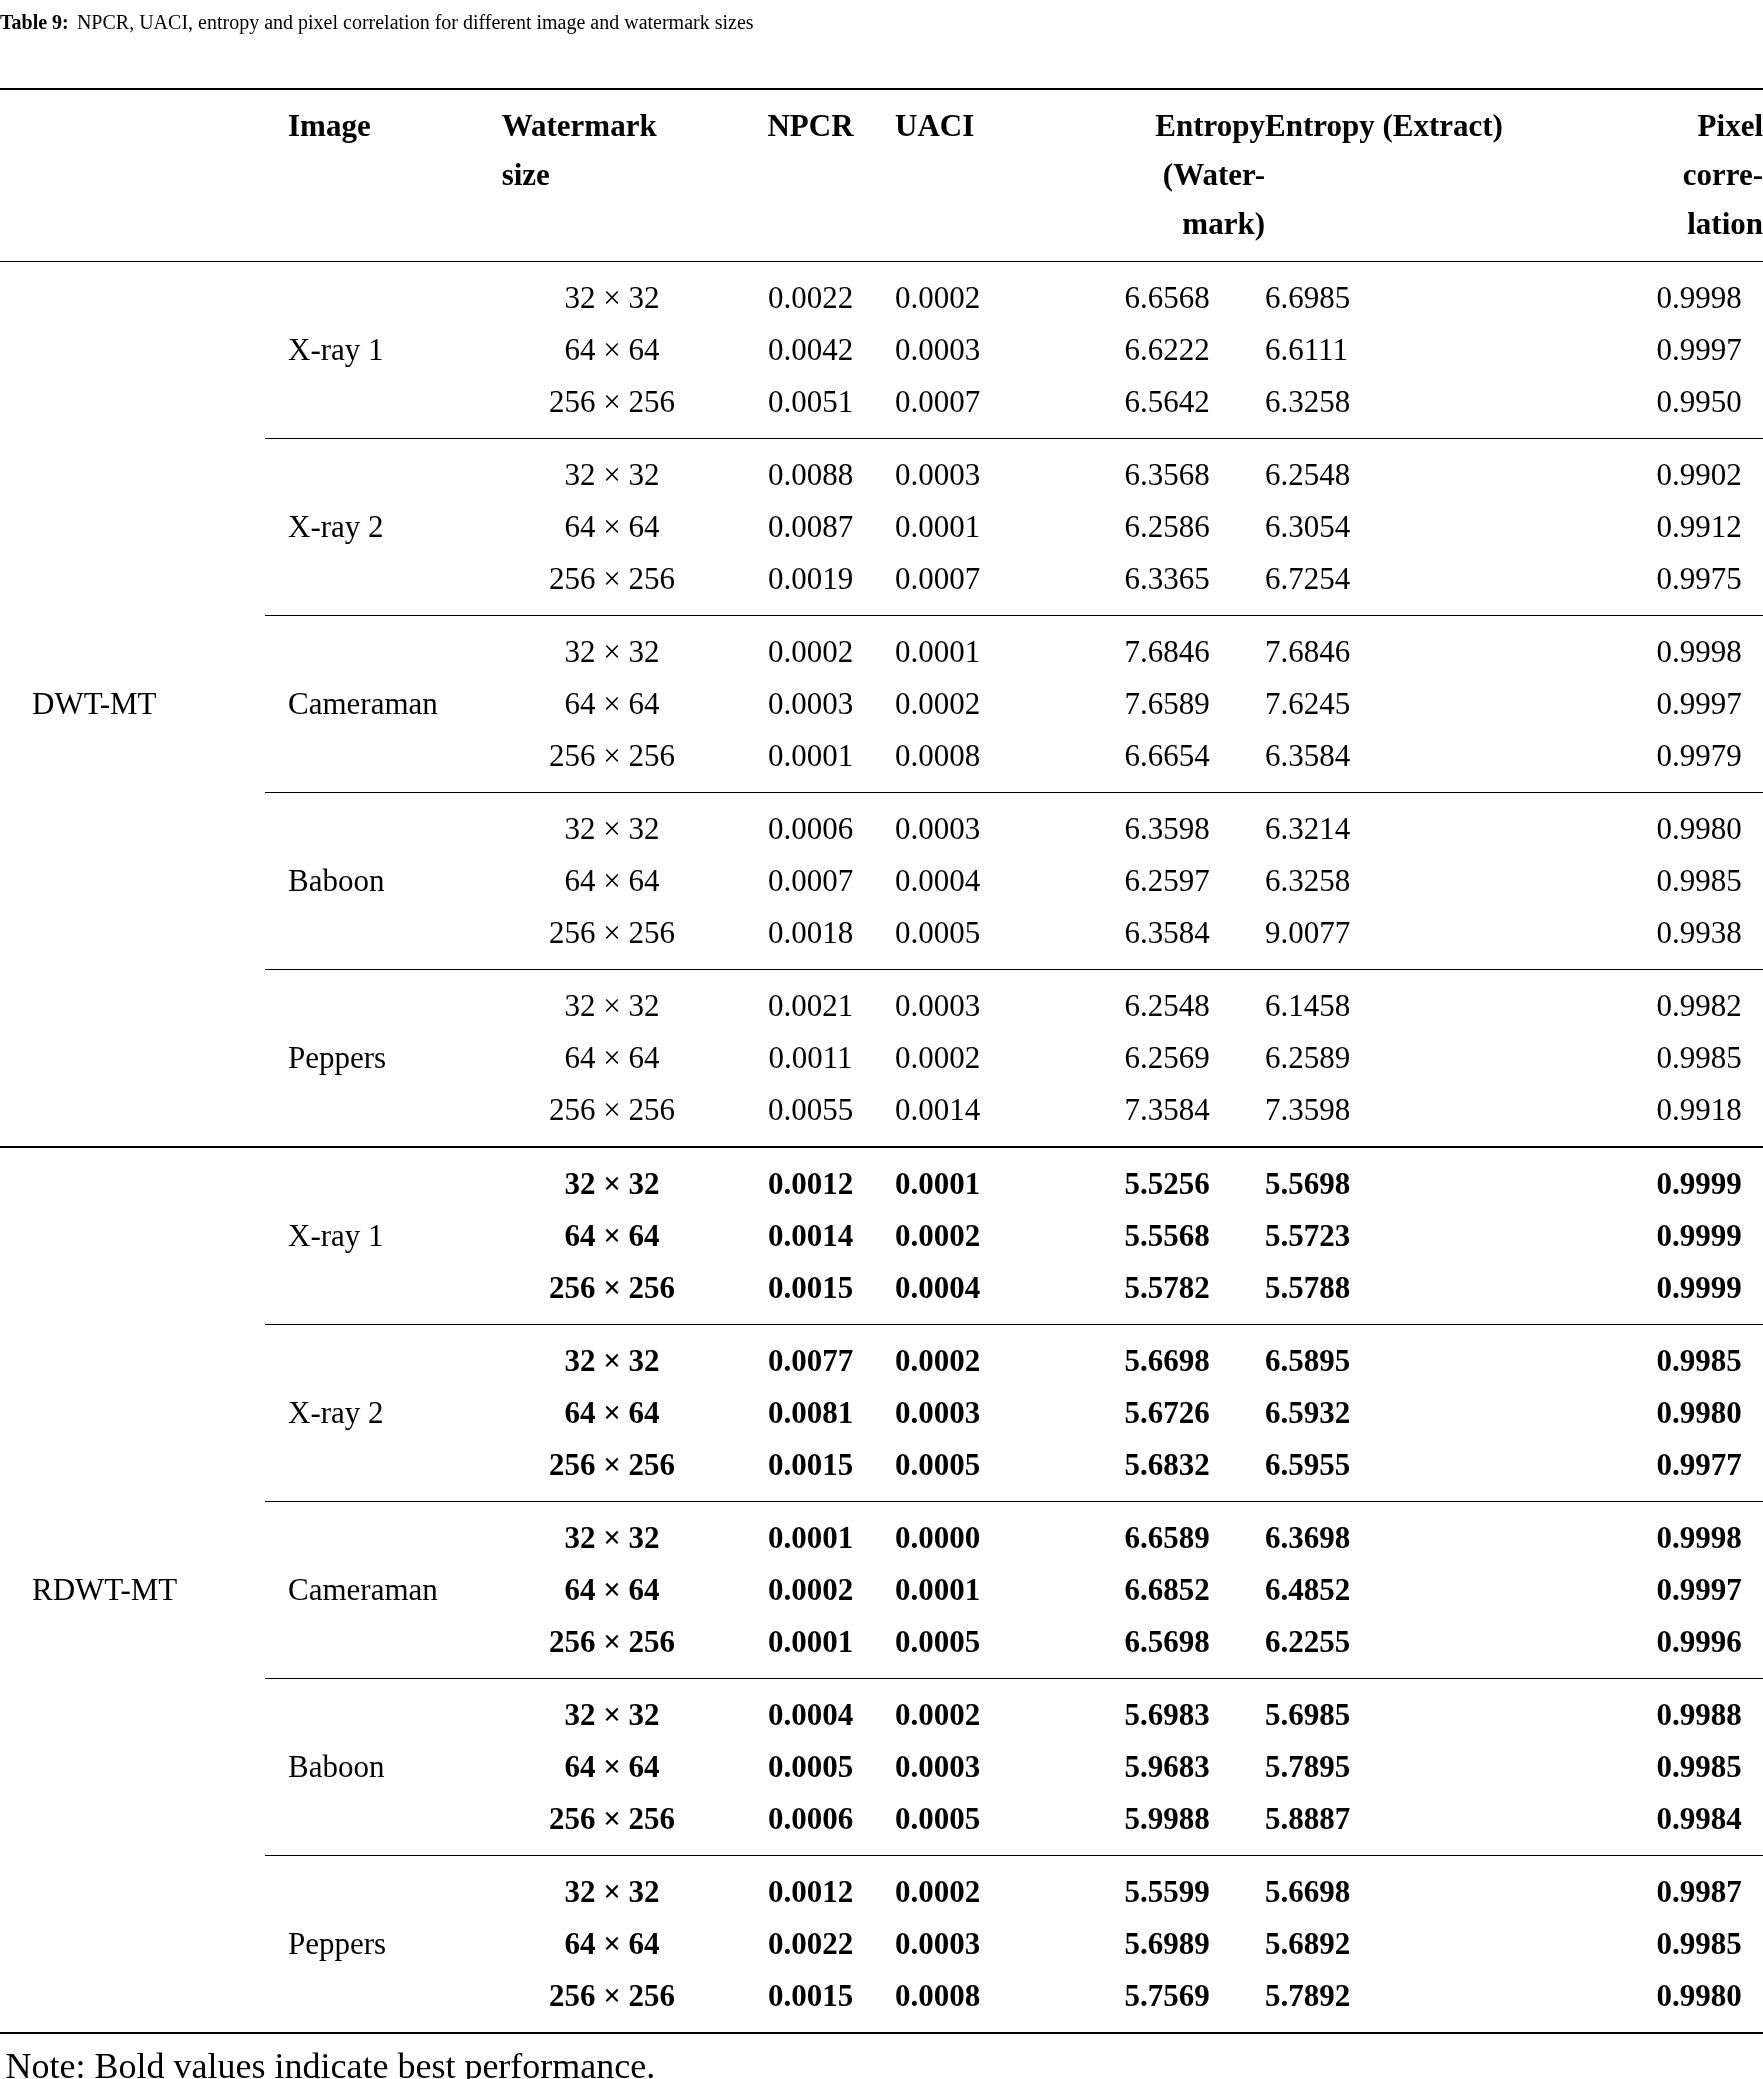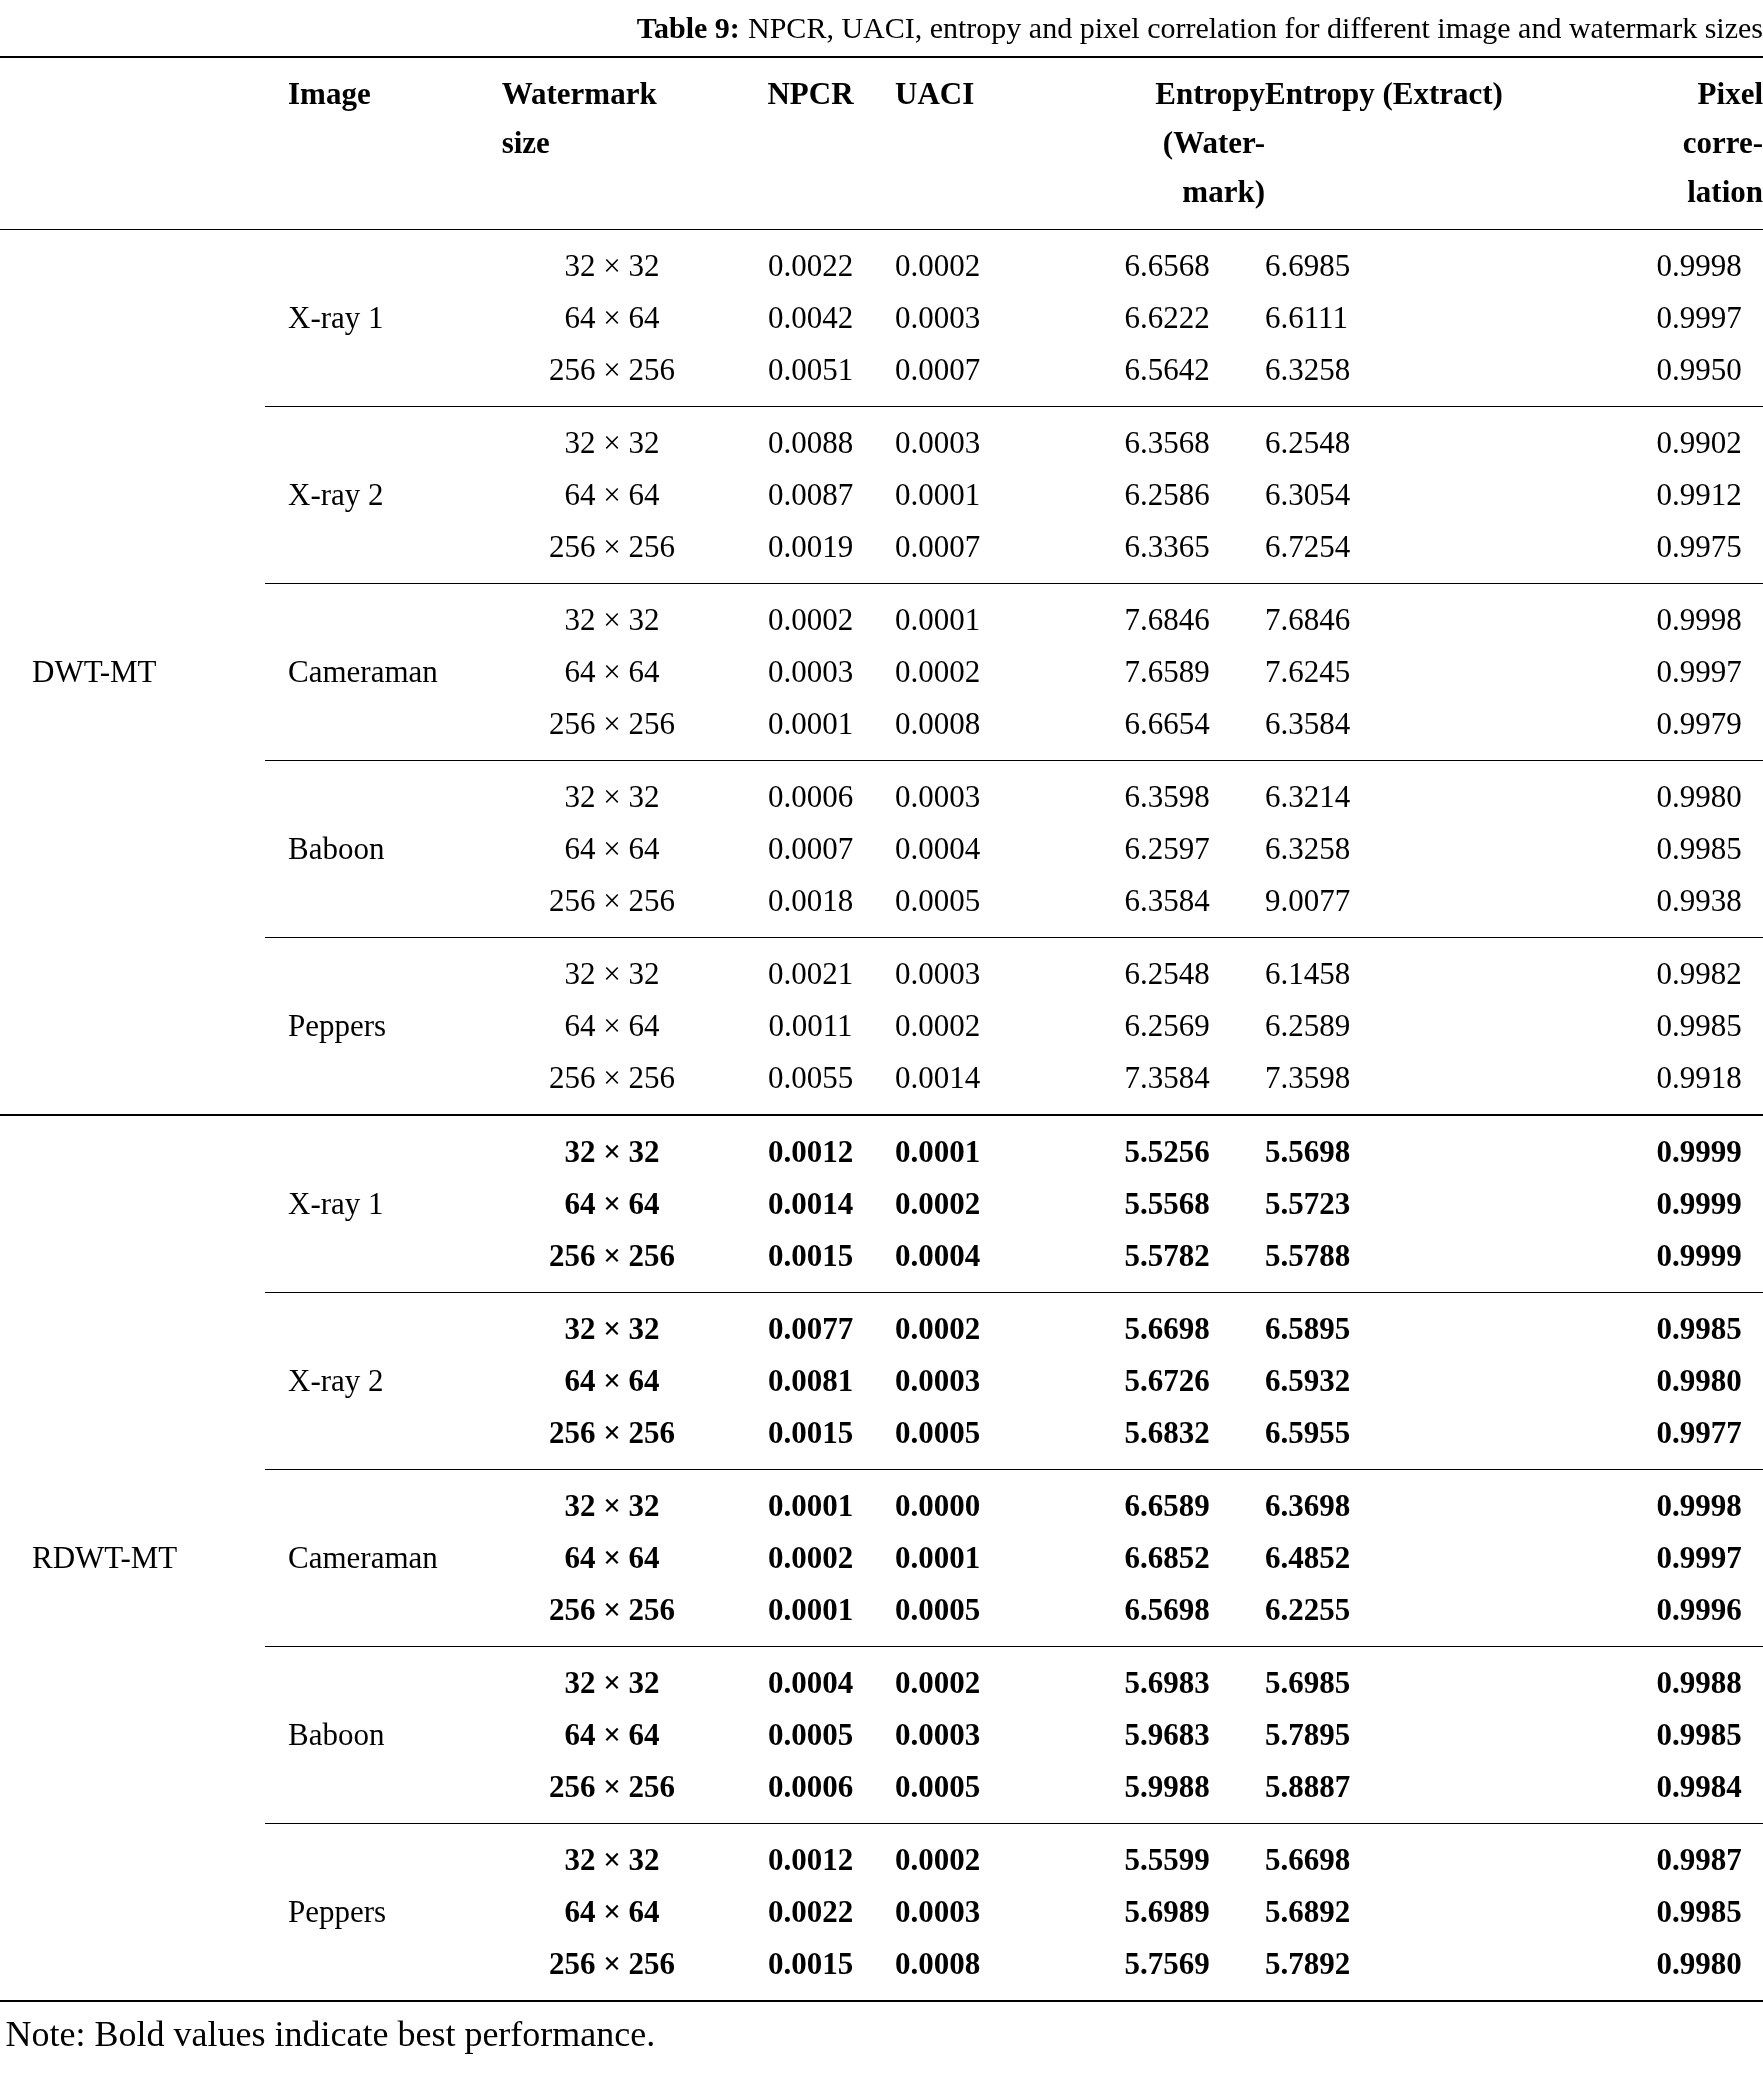--- a/index.html
+++ b/index.html
@@ -12,30 +12,31 @@
     width: 1763px;
     height: 2080px;
     overflow: hidden;
     font-family: "Liberation Serif", serif;
     font-size: 31px;
   }
   .page { width: 1763px; }
 
   
   .caption {
-    text-align: right;
-    font-size: 30px;
-    padding: 11px 0 11px 0;
+    text-align: left;
+    font-size: 20px;
+    padding: 11px 0 22px 0;
   }
   .caption-label { font-weight: bold; margin-right: 8.2px; }
 
   
   .table {
     border-top: 2.7px solid #000;
     border-bottom: 2.7px solid #000;
+    margin-top: 32px;
   }
 
   
   .c-method { width: 265px; box-sizing: border-box; }
   .c-image  { width: 233px; box-sizing: border-box; padding-left: 23px; }
   .c-size   { width: 228px; box-sizing: border-box; text-align: center; }
   .c-npcr   { width: 169px; box-sizing: border-box; text-align: center; }
   .c-uaci   { width: 174px; box-sizing: border-box; text-align: left; }
   .c-entwm  { width: 196px; box-sizing: border-box; text-align: center; }
   .c-entex  { width: 164px; box-sizing: border-box; text-align: left; }

